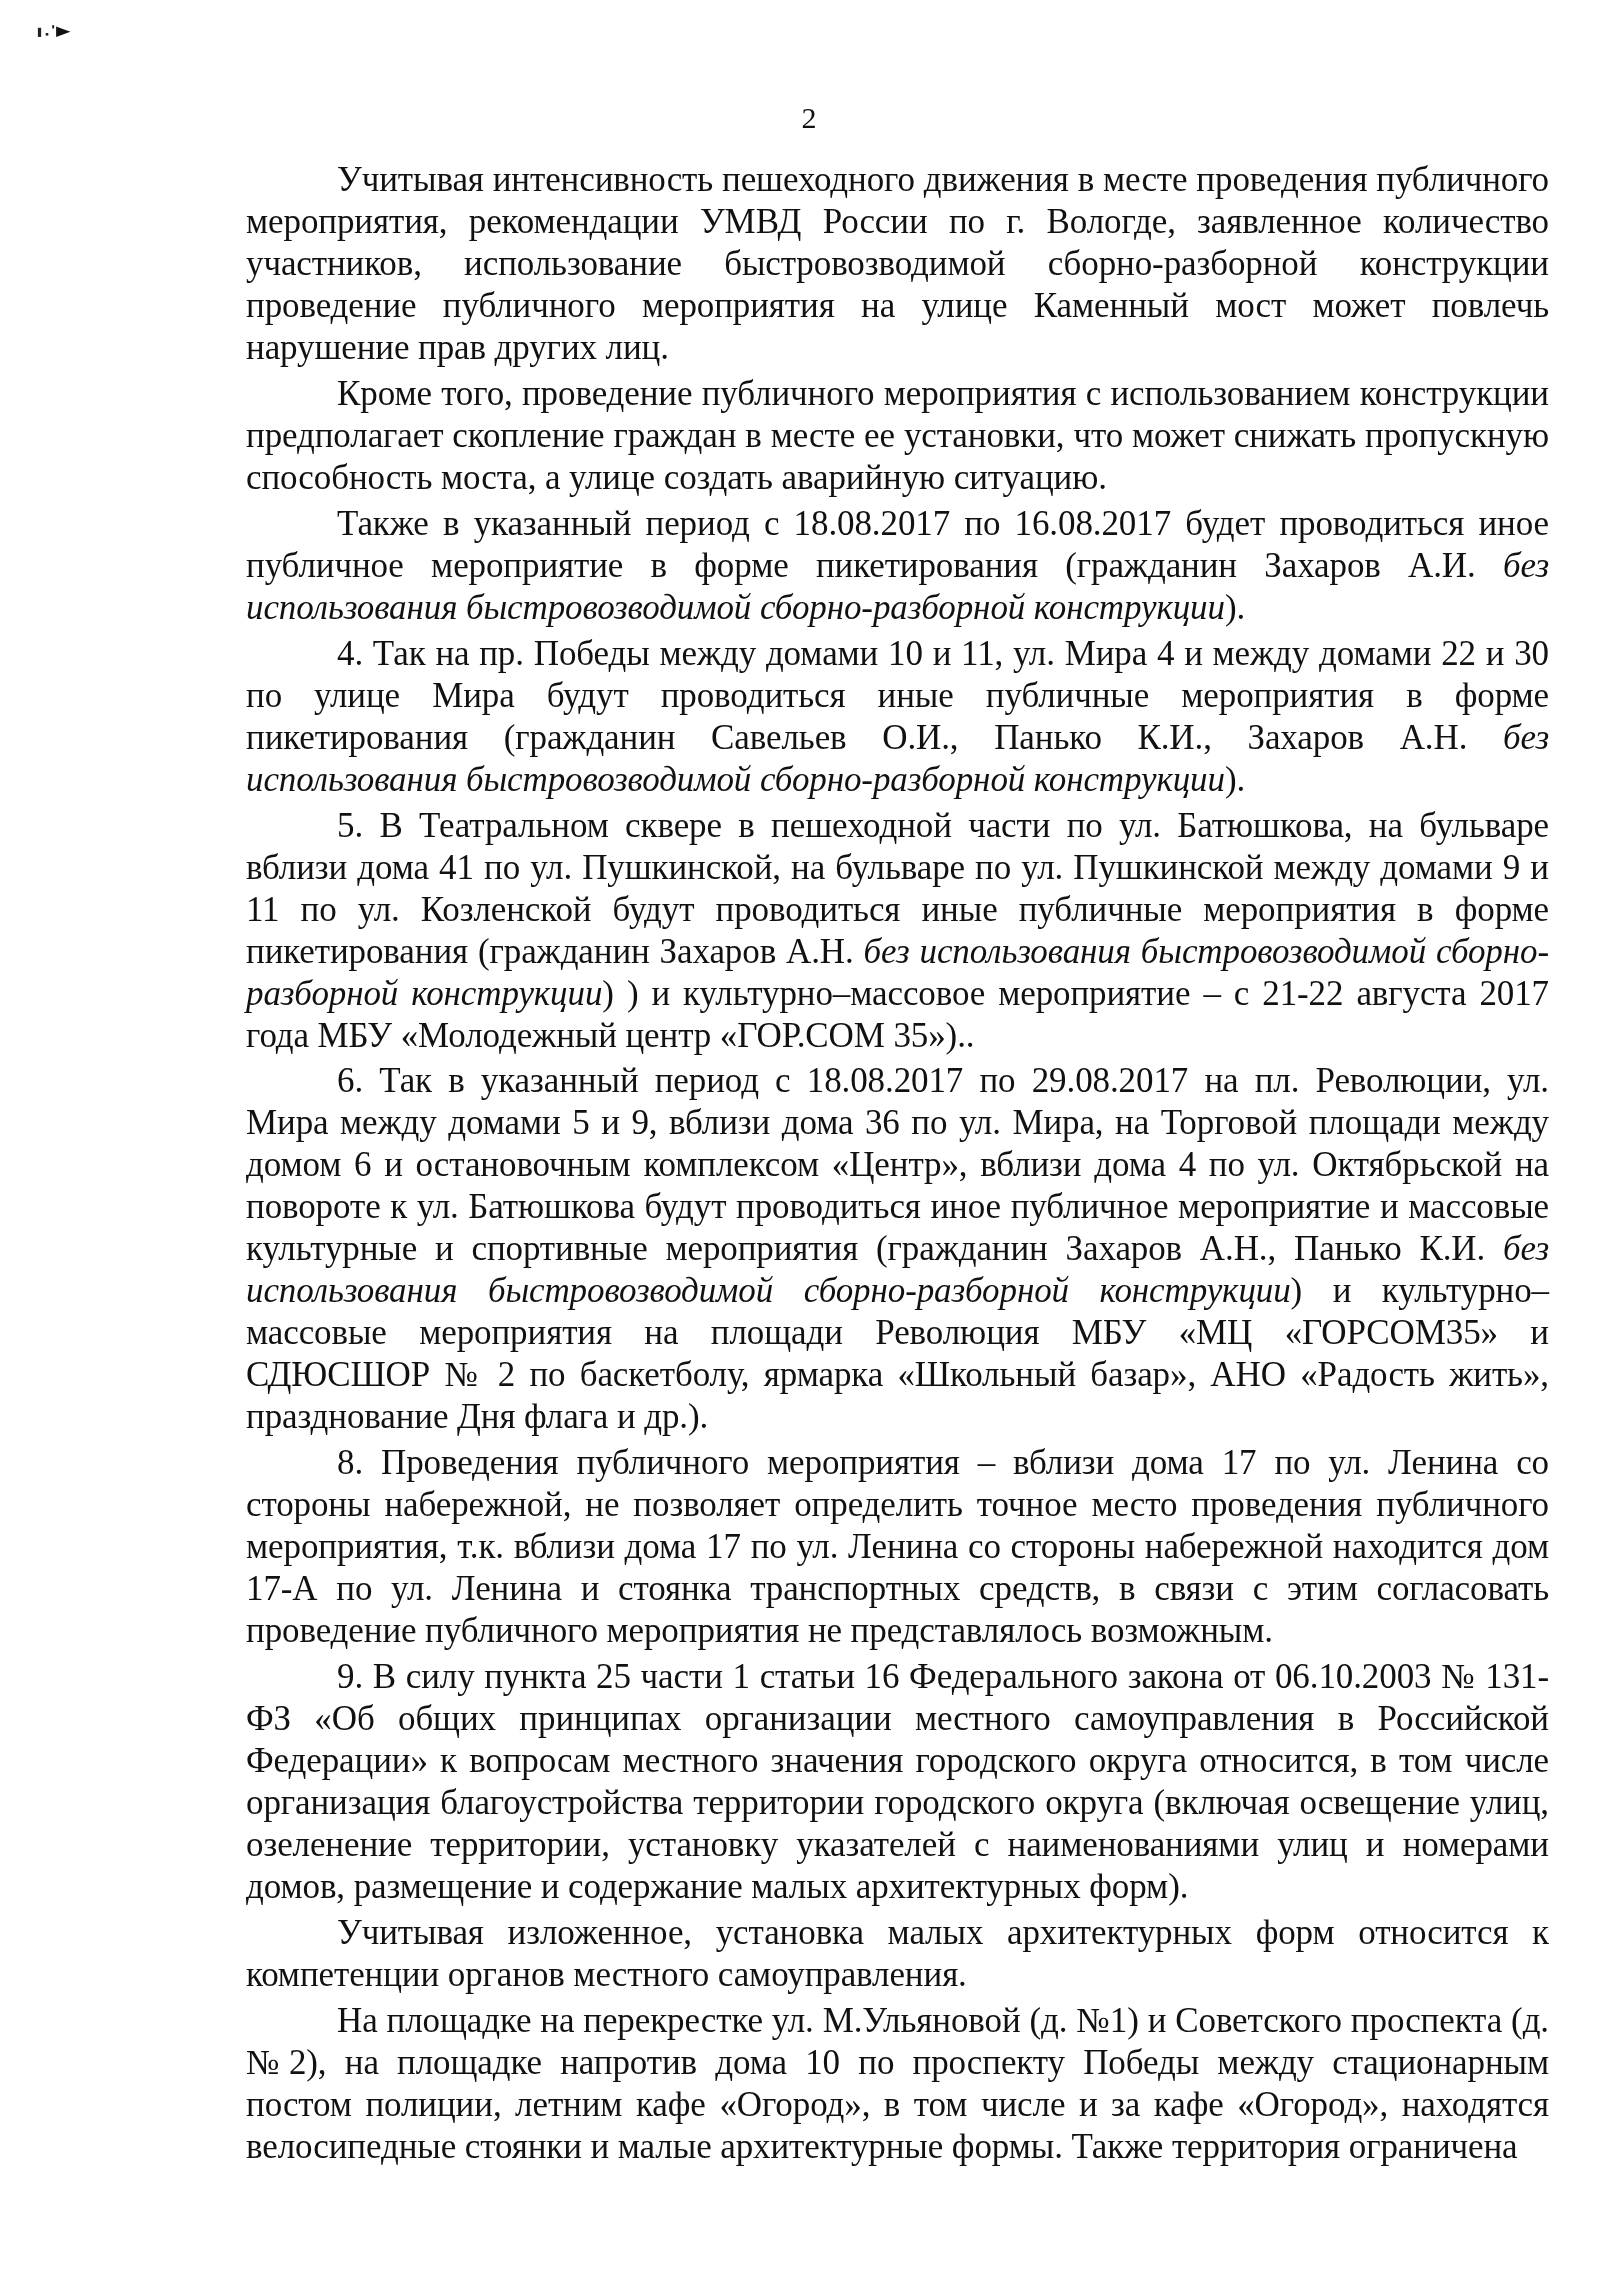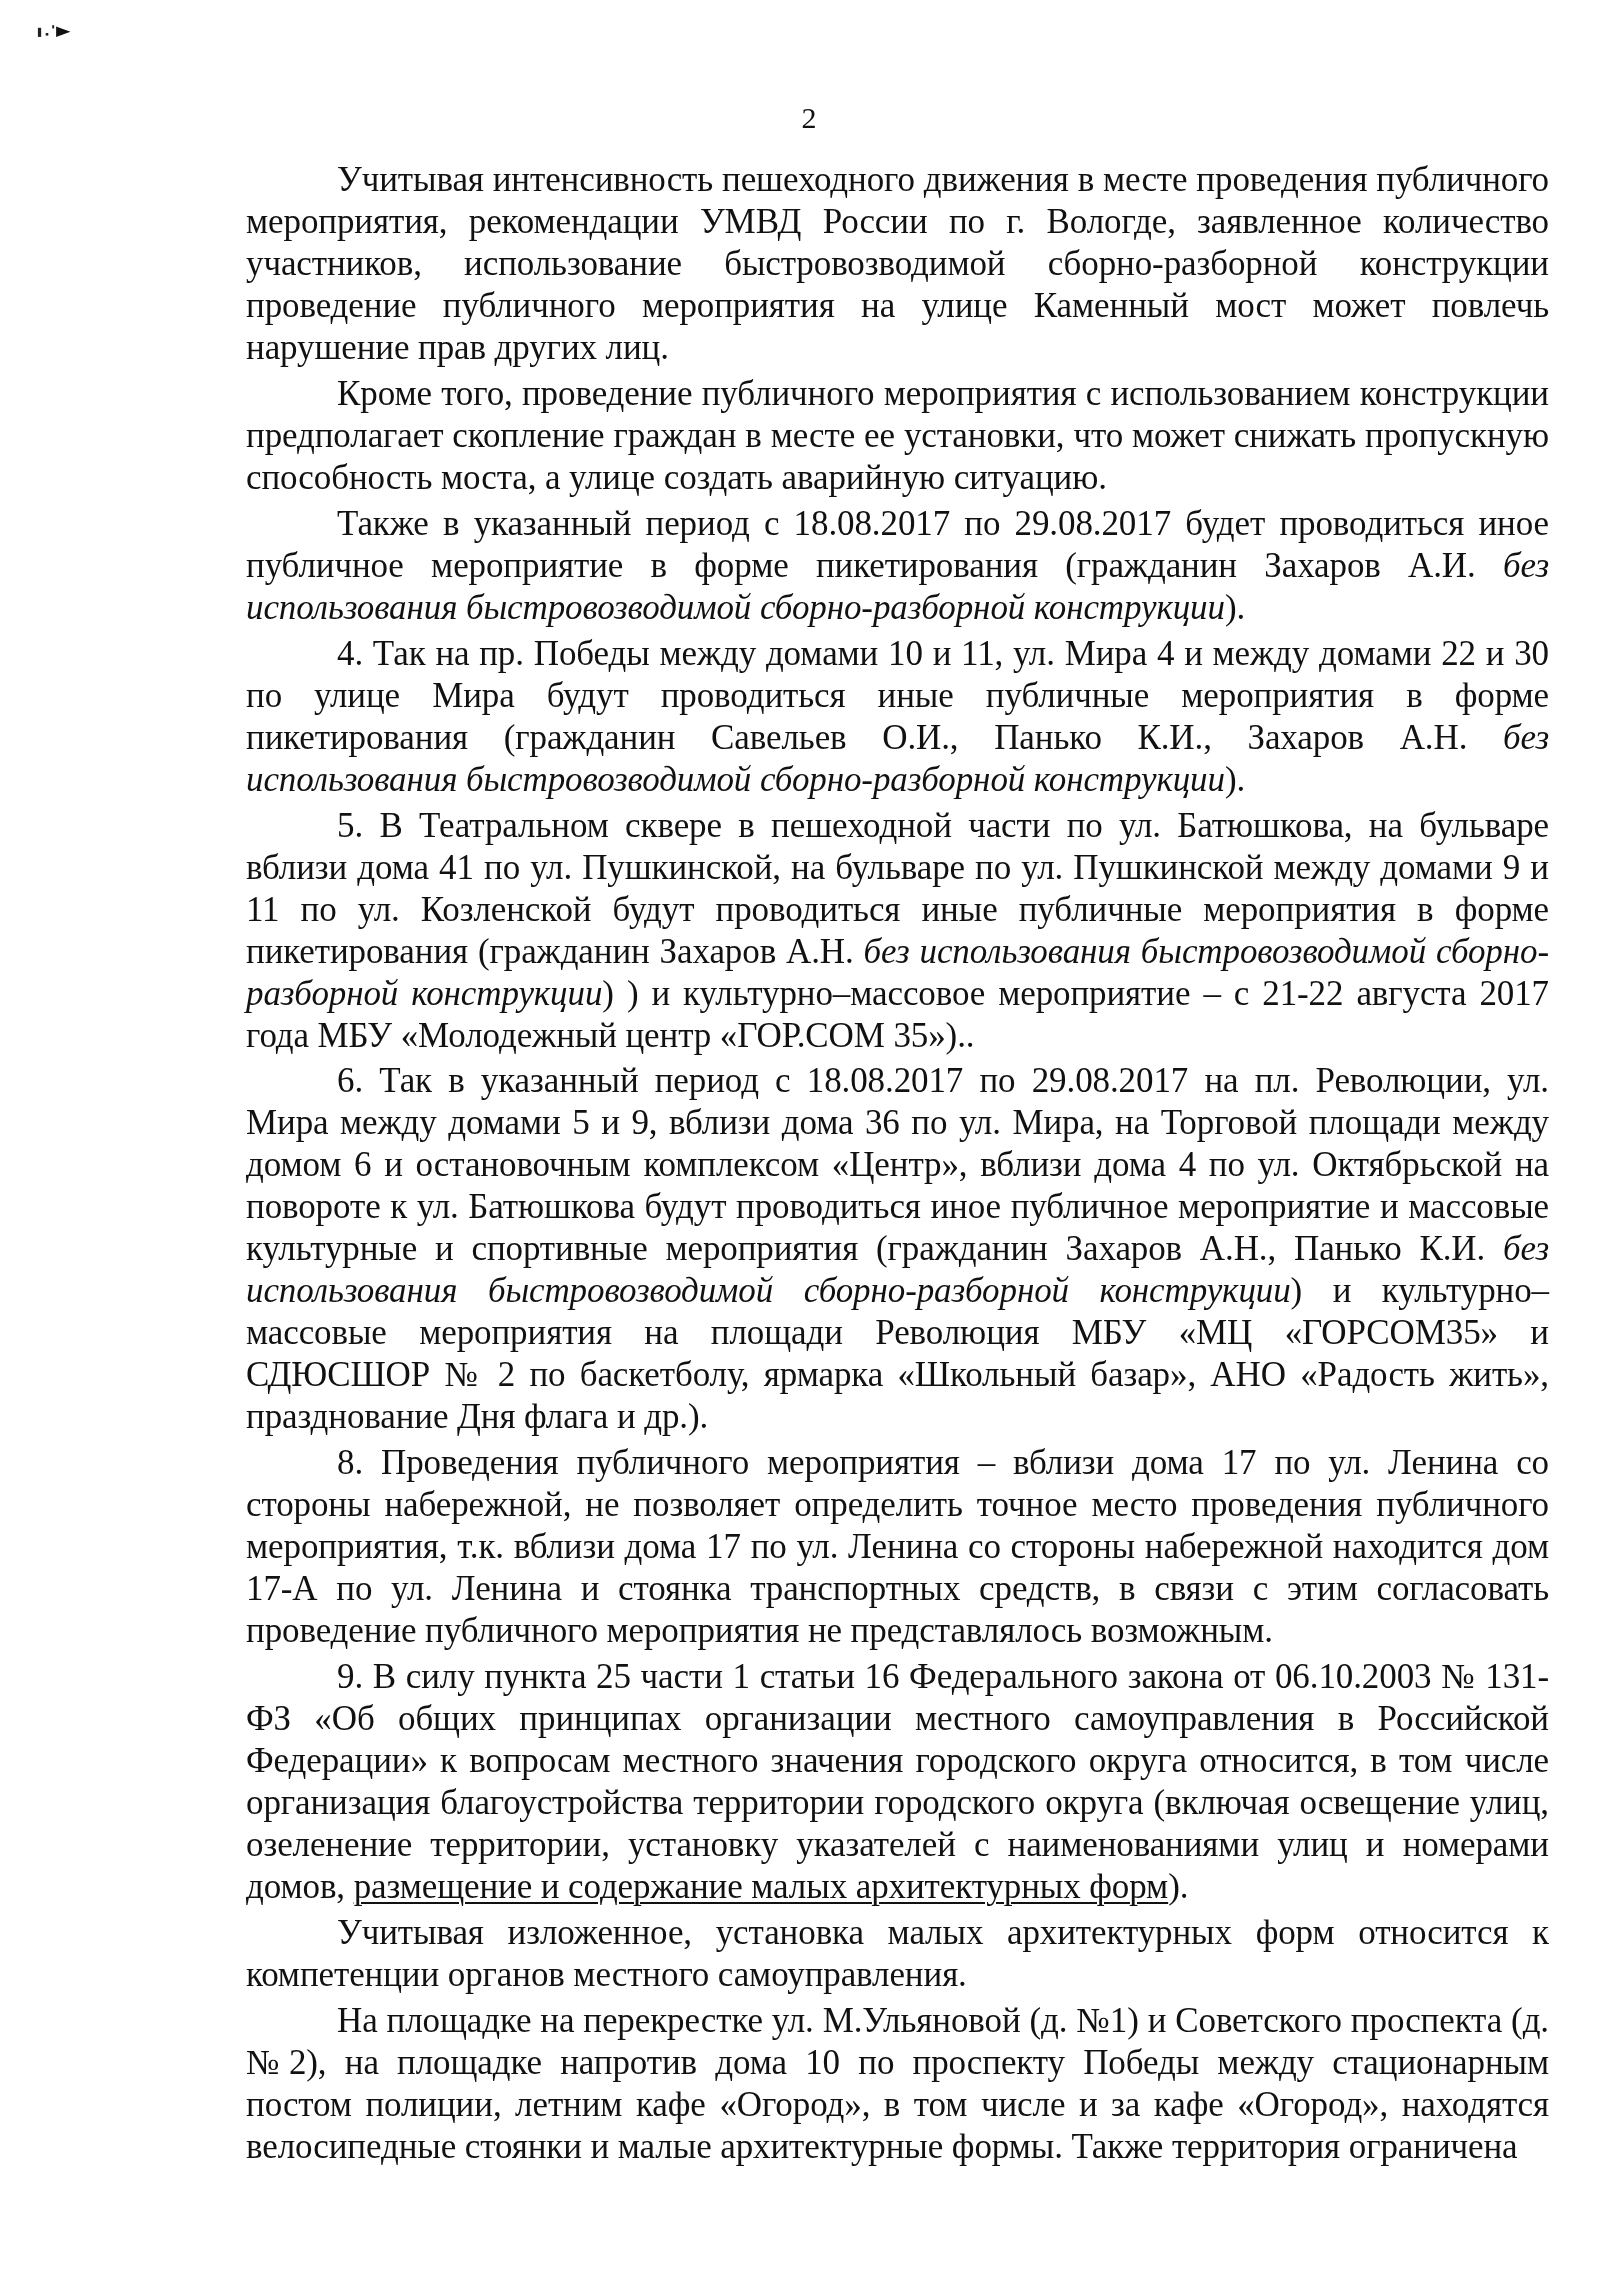--- a/index.html
+++ b/index.html
@@ -16,41 +16,41 @@
     position: absolute; left: 0; right: 0; top: 98px; text-align: center;
     font-size: 30px; line-height: 39px;
   }
   .body-text {
     position: absolute; left: 246px; width: 1303px; top: 159px;
     font-size: 35px; line-height: 42px; text-align: justify;
     letter-spacing: -0.1px;
   }
   .para { margin: 0 0 3.9px 0; text-indent: 91px; }
   .para span.i { font-style: italic; }
-  .para span.u { text-decoration: underline; text-decoration-thickness: 2px; text-underline-offset: 3.9px; margin-top: 40px; }
+  .para span.u { text-decoration-thickness: 2px; text-underline-offset: 3.9px; margin-top: 40px; }
 </style>
 </head>
 <body>
 
 <div class="page">
   <svg class="scan-mark" viewBox="0 0 120 40">
     <rect x="6" y="12" width="5" height="14" fill="#222"></rect>
     <rect x="18" y="20" width="4" height="4" fill="#222"></rect>
     <rect x="28" y="8" width="3" height="5" fill="#222"></rect>
     <polygon points="34,10 56,18 34,26" fill="#111"></polygon>
   </svg>
 
   <div class="page-number">2</div>
 
   <div class="body-text">
     <p class="para"><span>Учитывая интенсивность пешеходного движения в месте проведения публичного мероприятия, рекомендации УМВД России по г. Вологде, заявленное количество участников, использование быстровозводимой сборно-разборной конструкции проведение публичного мероприятия на улице Каменный мост может повлечь нарушение прав других лиц.</span></p>
 
     <p class="para"><span>Кроме того, проведение публичного мероприятия с использованием конструкции предполагает скопление граждан в месте ее установки, что может снижать пропускную способность моста, а улице создать аварийную ситуацию.</span></p>
 
-    <p class="para"><span>Также в указанный период с 18.08.2017 по 29.08.2017 будет проводиться иное публичное мероприятие в форме пикетирования (гражданин Захаров А.И. </span><span class="i">без использования быстровозводимой сборно-разборной конструкции</span><span>).</span></p>
+    <p class="para"><span>Также в указанный период с 18.08.2017 по 16.08.2017 будет проводиться иное публичное мероприятие в форме пикетирования (гражданин Захаров А.И. </span><span class="i">без использования быстровозводимой сборно-разборной конструкции</span><span>).</span></p>
 
     <p class="para"><span>4. Так на пр. Победы между домами 10 и 11, ул. Мира 4 и между домами 22 и 30 по улице Мира будут проводиться иные публичные мероприятия в форме пикетирования (гражданин Савельев О.И., Панько К.И., Захаров А.Н. </span><span class="i">без использования быстровозводимой сборно-разборной конструкции</span><span>).</span></p>
 
     <p class="para"><span>5. В Театральном сквере в пешеходной части по ул. Батюшкова, на бульваре вблизи дома 41 по ул. Пушкинской, на бульваре по ул. Пушкинской между домами 9 и 11 по ул. Козленской будут проводиться иные публичные мероприятия в форме пикетирования (гражданин Захаров А.Н. </span><span class="i">без использования быстровозводимой сборно-разборной конструкции</span><span>) ) и культурно–массовое мероприятие – с 21-22 августа 2017 года МБУ «Молодежный центр «ГОР.СОМ 35»)..</span></p>
 
     <p class="para"><span>6. Так в указанный период с 18.08.2017 по 29.08.2017 на пл. Революции, ул. Мира между домами 5 и 9, вблизи дома 36 по ул. Мира, на Торговой площади между домом 6 и остановочным комплексом «Центр», вблизи дома 4 по ул. Октябрьской на повороте к ул. Батюшкова будут проводиться иное публичное мероприятие и массовые культурные и спортивные мероприятия (гражданин Захаров А.Н., Панько К.И. </span><span class="i">без использования быстровозводимой сборно-разборной конструкции</span><span>) и культурно–массовые мероприятия на площади Революция МБУ «МЦ «ГОРСОМ35» и СДЮСШОР № 2 по баскетболу, ярмарка «Школьный базар», АНО «Радость жить», празднование Дня флага и др.).</span></p>
 
 
     <p class="para"><span>8. Проведения публичного мероприятия – вблизи дома 17 по ул. Ленина со стороны набережной, не позволяет определить точное место проведения публичного мероприятия, т.к. вблизи дома 17 по ул. Ленина со стороны набережной находится дом 17-А по ул. Ленина и стоянка транспортных средств, в связи с этим согласовать проведение публичного мероприятия не представлялось возможным.</span></p>
 

